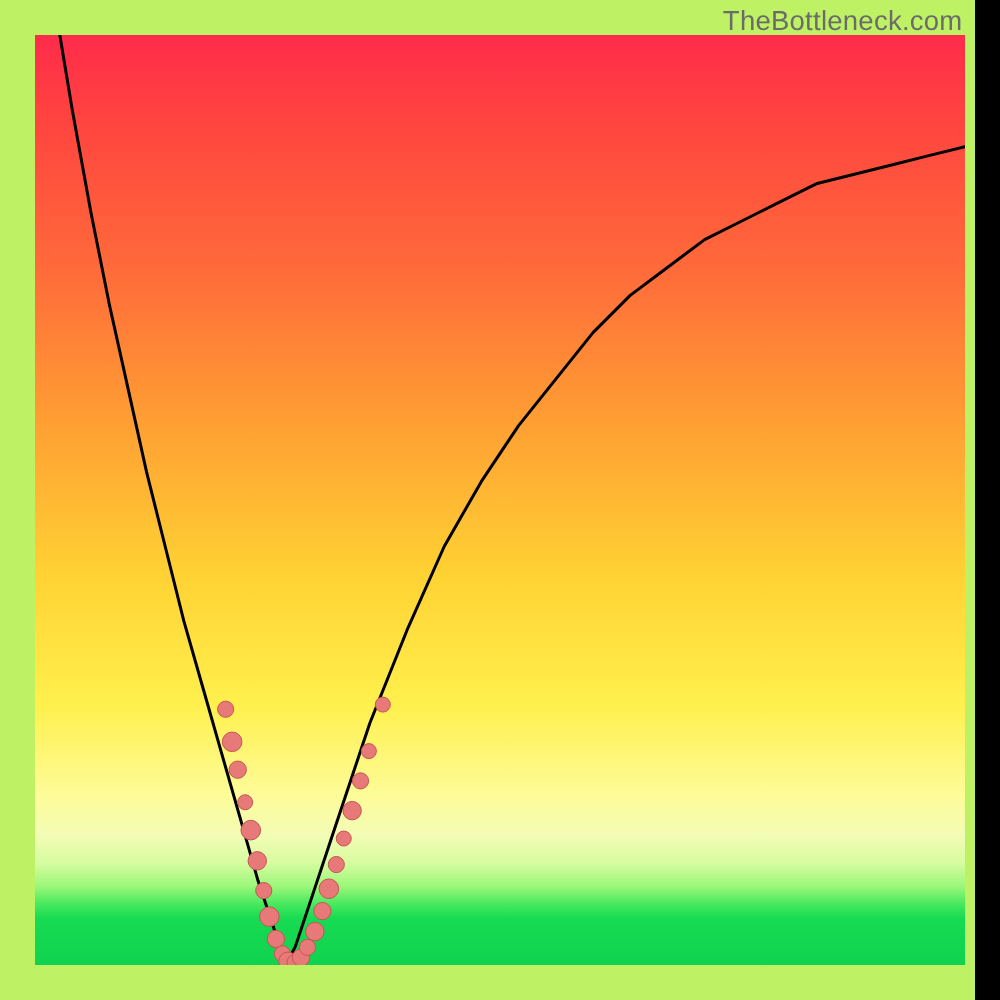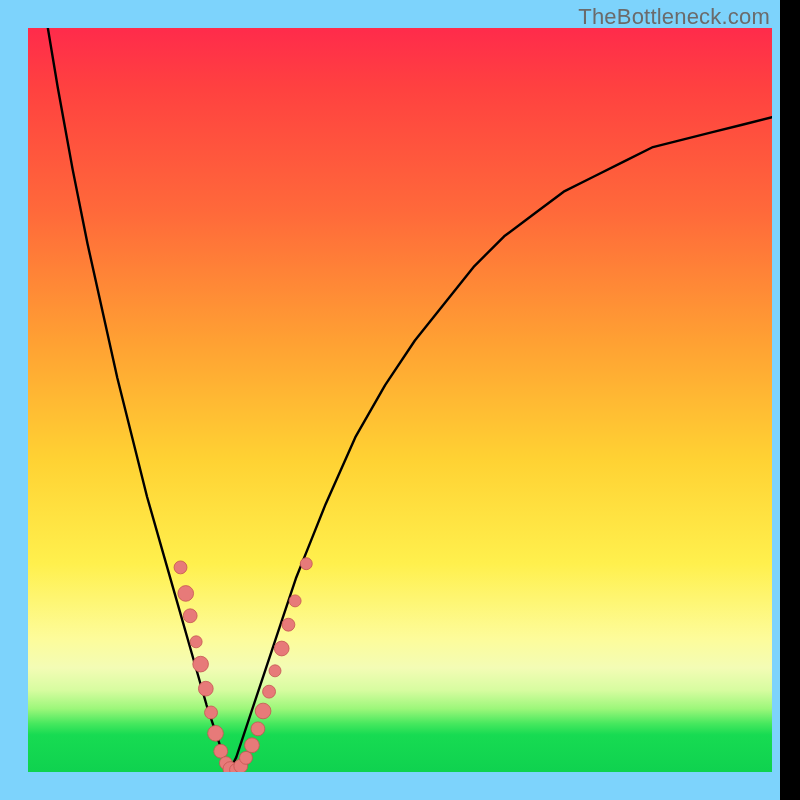--- a/index.html
+++ b/index.html
@@ -10,21 +10,21 @@
     overflow: hidden;
     background: #000;
     font-family: Arial, Helvetica, sans-serif;
   }
   .frame {
     position: absolute;
     top: 0;
     left: 0;
     width: 780px;
     height: 800px;
-    background: #7dd3fc;
+    background: #bef264;
   }
   .plot-area {
     position: absolute;
     top: 28px;
     left: 28px;
     width: 744px;
     height: 744px;
     
     background: linear-gradient(
       to bottom,

